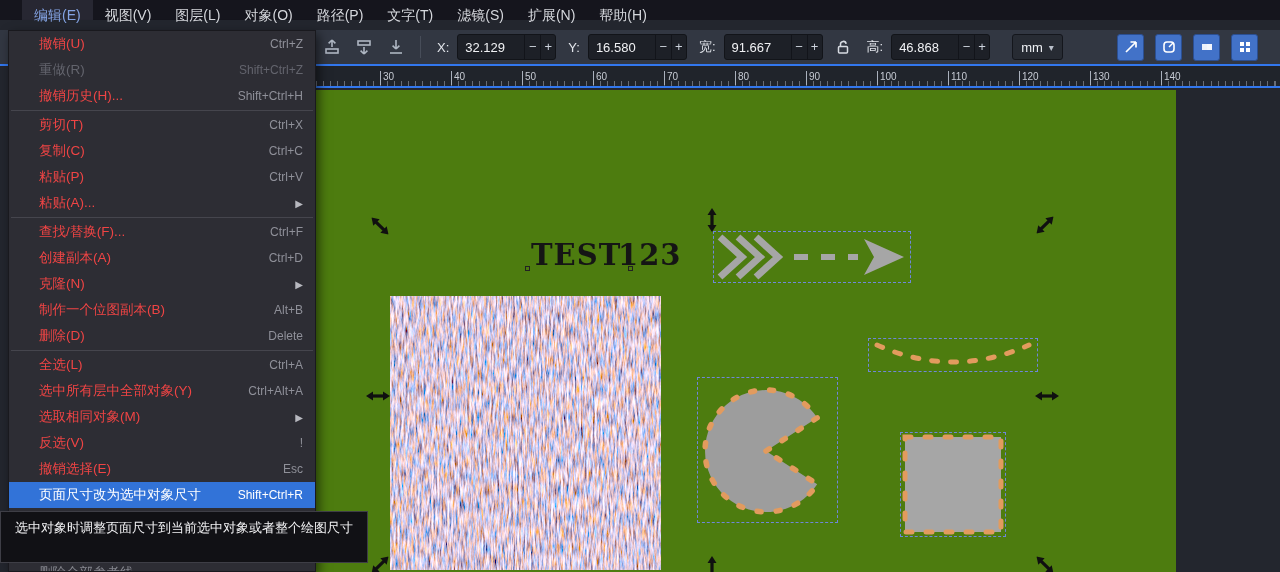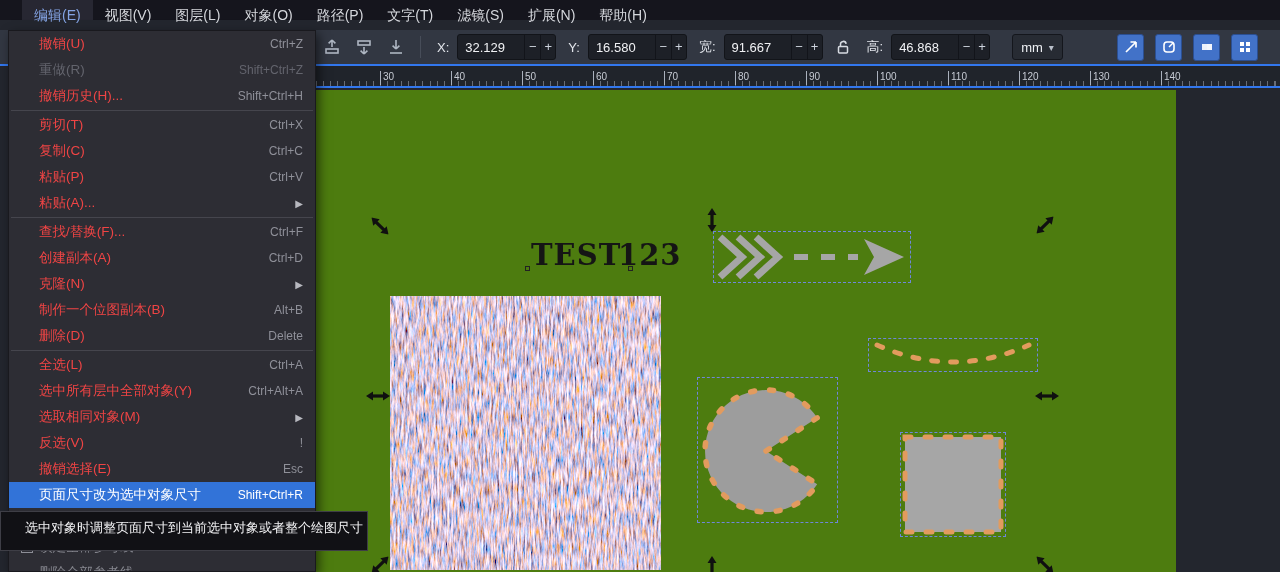--- a/index.html
+++ b/index.html
@@ -62,23 +62,23 @@
   .ms { margin-left:auto; color:#8f9099; font-size:12px; white-space:nowrap; }
   .mi.disabled .ml, .mi.disabled .ms { color:#63646d; }
   .mi.dim .ml { color:#84858d; }
   .mi.highlight { background:var(--menu-highlight,#3273d8);justify-content:center; }
   .mi.highlight .ml, .mi.highlight .ms { color:#ffffff; }
   .ms.arrow { font-size:10px; color:#b7b8bf; }
   .msep { height:1px; background:#45454d; margin:1px 2px; }
   .mcheck { position:absolute; left:12px; top:7px; width:12px; height:12px; border:1px solid #8d8e97; }
 
   
-  .tooltip { position:absolute; left:0; top:511px; width:368px; height:40px; background:#111115;
+  .tooltip { position:absolute; left:0; top:511px; width:368px; height:52px; background:#111115;
              border:1px solid #3e3e46; color:#f2f2f4; font-size:13px; line-height:32px;
-             padding:0 24px; white-space:nowrap; z-index:40; }
+             padding:0 14px; white-space:nowrap; z-index:40; }
 </style>
 </head>
 <body>
 
 <div id="app">
 
   <div class="menubar">
     <div class="mb-item active">编辑(E)</div>
     <div class="mb-item">视图(V)</div>
     <div class="mb-item">图层(L)</div>

